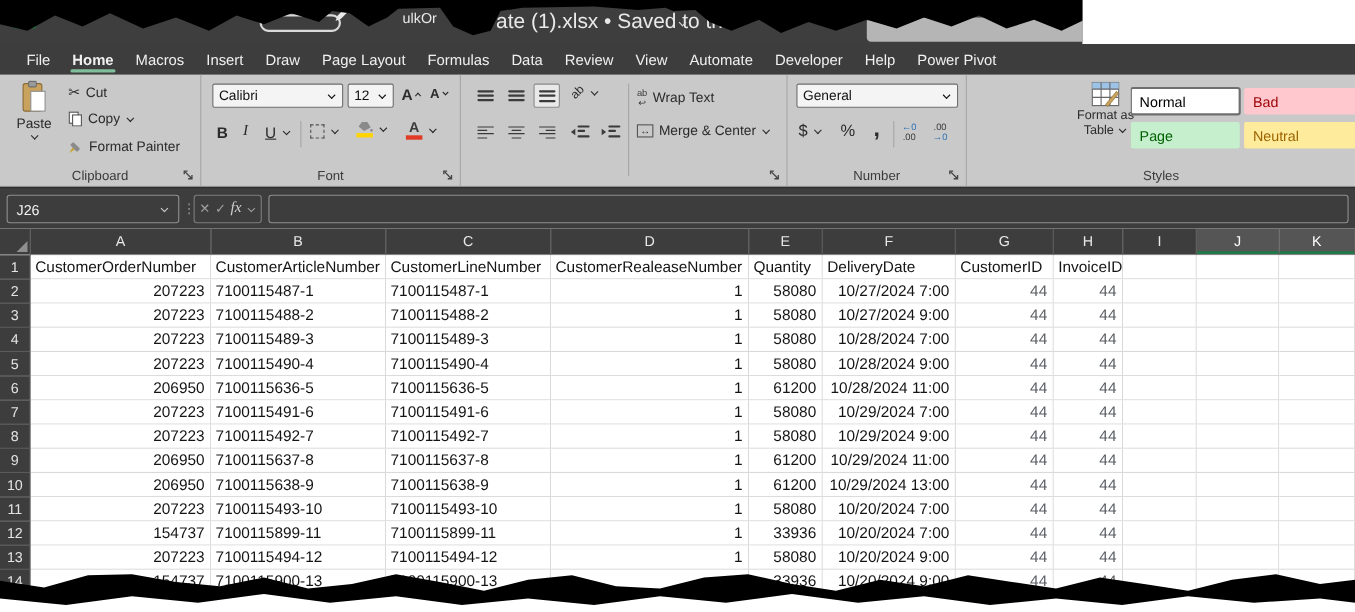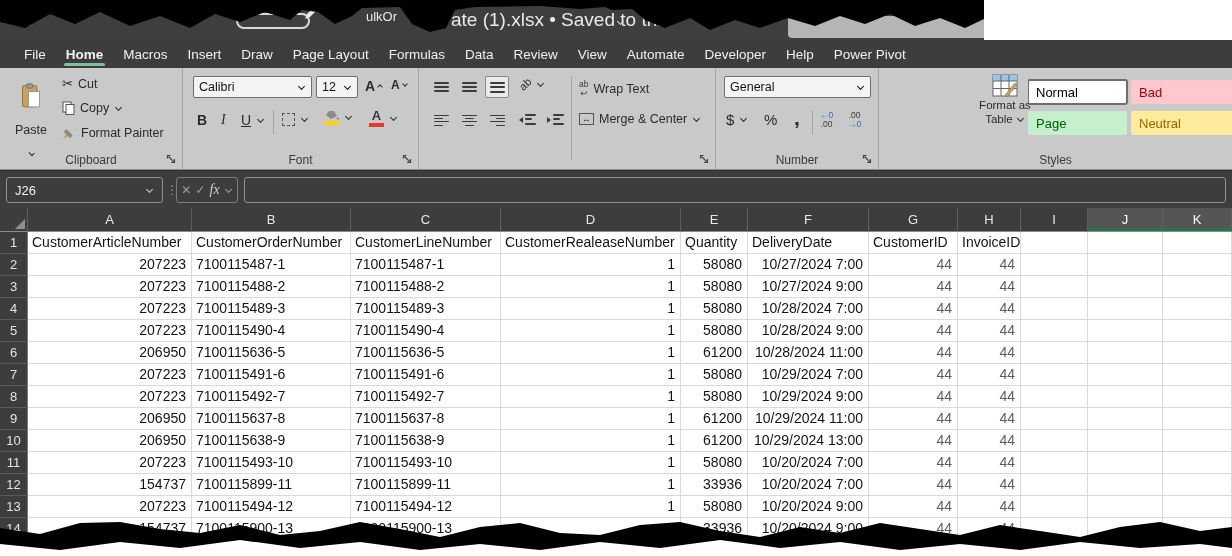--- a/index.html
+++ b/index.html
@@ -39,22 +39,22 @@
   .chev { display:inline-block; width:5px; height:5px; border-right:1.4px solid currentColor;
     border-bottom:1.4px solid currentColor; transform:rotate(45deg); margin:0 2px 2px 2px; }
   .chev.up { transform:rotate(-135deg); margin-bottom:-2px; }
   .rbtn { position:absolute; display:flex; align-items:center; gap:5px; font-size:12.5px; white-space:nowrap; cursor:default; }
   .combo { position:absolute; background:#f4f4f4; border:1px solid #6f6f6f; border-radius:2px; height:22px;
     display:flex; align-items:center; font-size:12.5px; color:#111; padding:0 5px; }
   .combo .cval { flex:1; }
   .vsep { position:absolute; width:1px; background:#a6a6a6; }
 
   
-  #paste-btn { position:absolute; left:8px; top:15px; width:46px; height:74px; display:flex; flex-direction:column;
-    align-items:center; justify-content:flex-end; gap:14px; font-size:12.5px; }
+  #paste-btn { position:absolute; left:8px; top:5px; width:46px; height:74px; display:flex; flex-direction:column;
+    align-items:center; justify-content:flex-start; gap:2px; font-size:12.5px; }
   
   .bars { width:15px; height:11px; display:flex; flex-direction:column; }
   .bars i { display:block; height:2px; background:#3b3b3b; border-radius:1px; margin-top:2.4px; }
   .bars i:first-child { margin-top:0; }
   .bars.v-top { justify-content:flex-start; } .bars.v-mid { justify-content:center; } .bars.v-bot { justify-content:flex-end; }
   .bars.h-left i:nth-child(even){ width:60%; }
   .bars.h-center i:nth-child(even){ width:60%; margin-left:auto; margin-right:auto; }
   .bars.h-right i:nth-child(even){ width:60%; margin-left:auto; }
   .icon-box { position:absolute; width:24px; height:22px; display:flex; align-items:center; justify-content:center; border-radius:2px; }
   .icon-box.sel { background:#e9e9e9; border:1px solid #8a8a8a; }
@@ -392,22 +392,22 @@
       <div class="chdr">C</div>
       <div class="chdr">D</div>
       <div class="chdr">E</div>
       <div class="chdr">F</div>
       <div class="chdr">G</div>
       <div class="chdr">H</div>
       <div class="chdr">I</div>
       <div class="chdr selcol">J</div>
       <div class="chdr selcol">K</div>
       <div class="rhdr">1</div>
+      <div class="cell al">CustomerOrderNumber</div>
       <div class="cell al">CustomerArticleNumber</div>
-      <div class="cell al">CustomerOrderNumber</div>
       <div class="cell al">CustomerLineNumber</div>
       <div class="cell al">CustomerRealeaseNumber</div>
       <div class="cell al">Quantity</div>
       <div class="cell al">DeliveryDate</div>
       <div class="cell al">CustomerID</div>
       <div class="cell al">InvoiceID</div>
       <div class="cell al"></div>
       <div class="cell al"></div>
       <div class="cell al"></div>
       <div class="rhdr">2</div>

